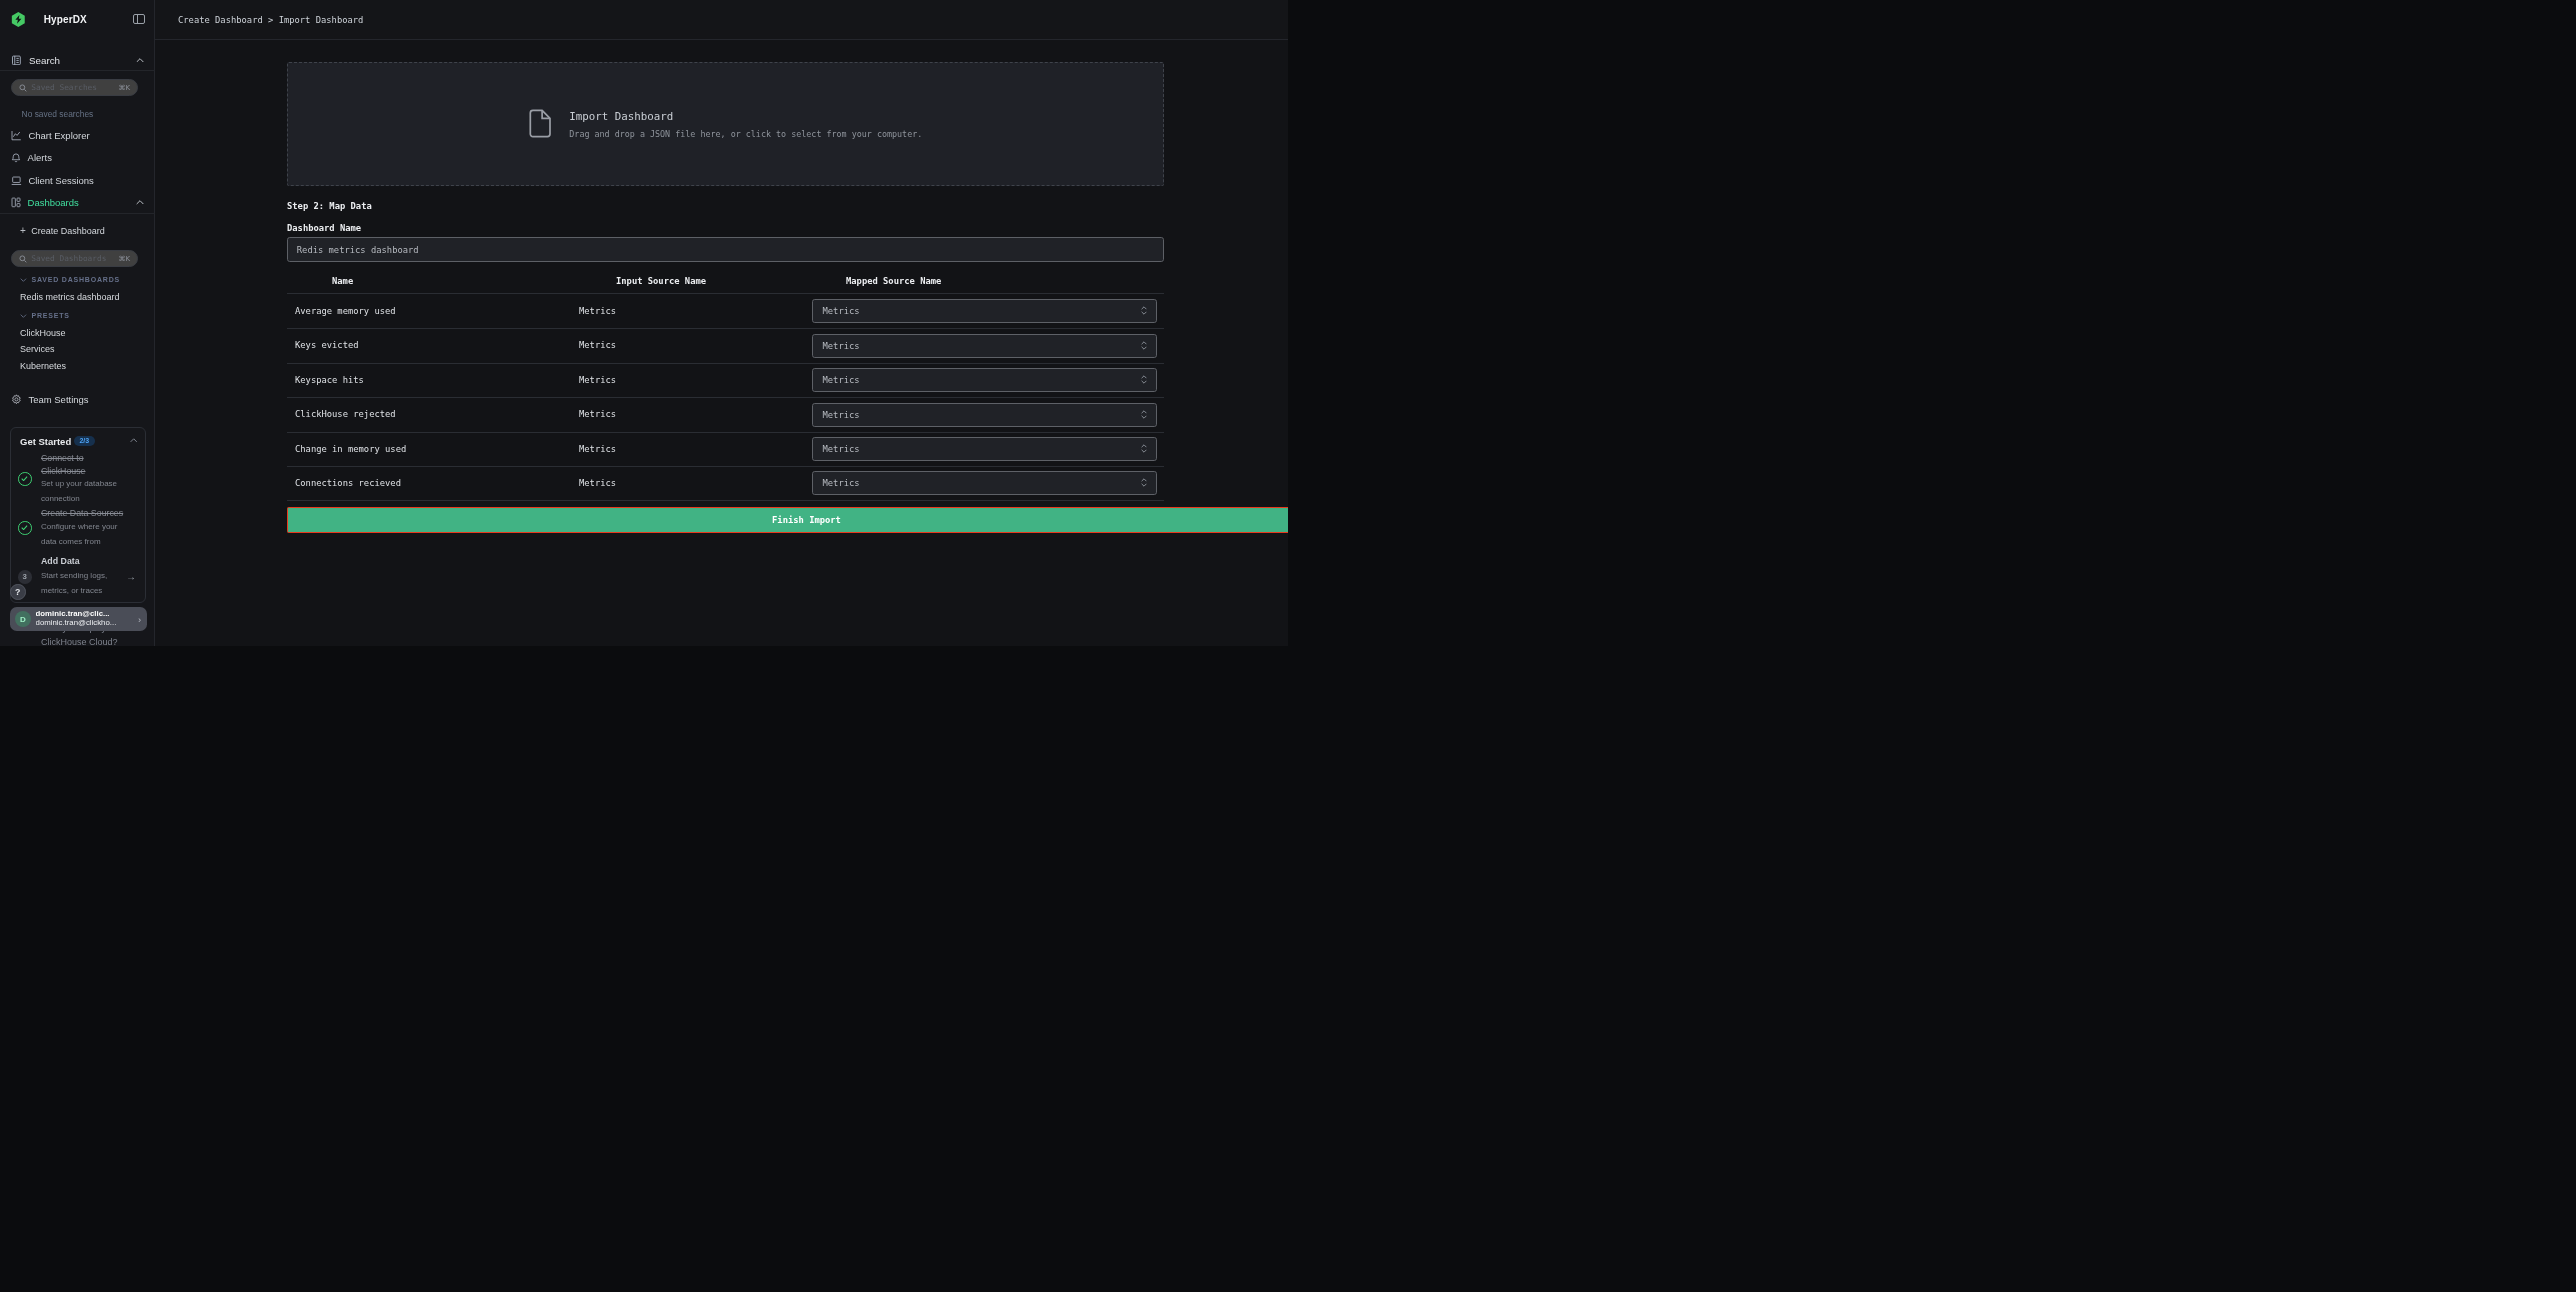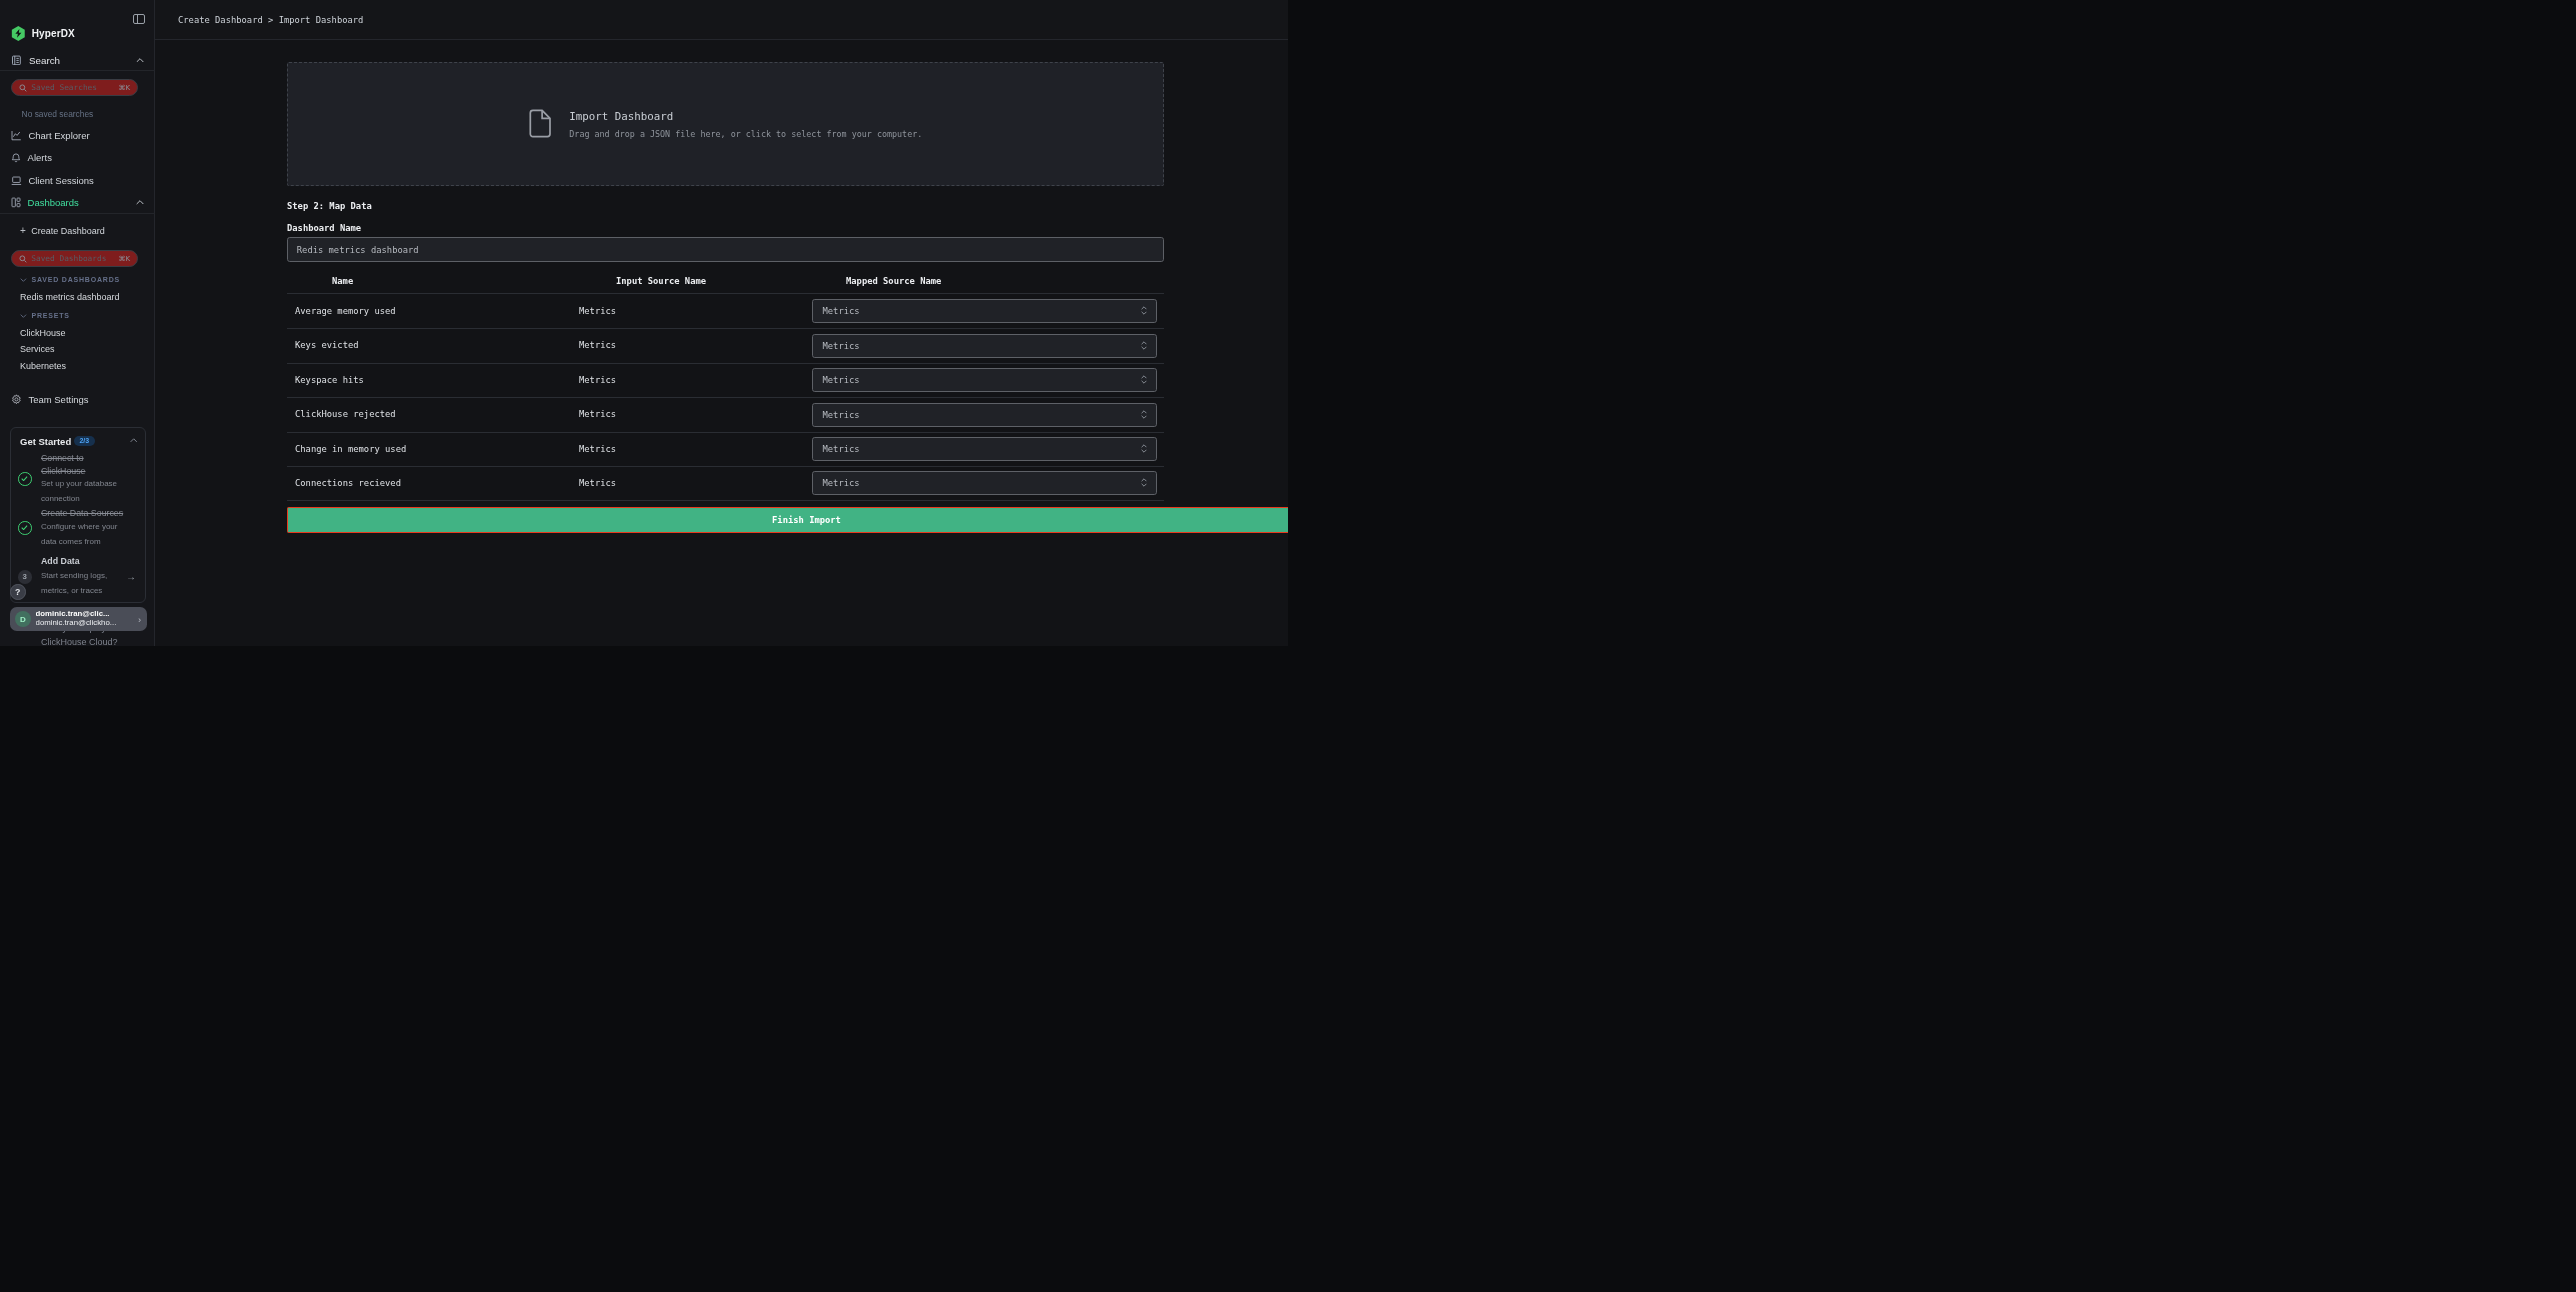--- a/index.html
+++ b/index.html
@@ -7,36 +7,36 @@
   .app {
     position:relative; width:1288px; height:646px; overflow:hidden;
     background:#121316; color:#dfe2e6;
     font-family:"Liberation Sans", sans-serif;
   }
   .mono { font-family:"DejaVu Sans Mono", monospace; }
 
   
   .sidebar { position:absolute; left:0; top:0; width:155px; height:646px;
              background:#15161a; border-right:0.7px solid #24262c; z-index:3; }
-  .brand-row { position:absolute; left:10.8px; top:12px; display:flex; align-items:center; gap:6px;margin-top:14px; }
+  .brand-row { position:absolute; left:10.8px; top:12px; display:flex; align-items:center; gap:18px; }
   .logo-hex { width:15px; height:15px; background:#45c964;
               clip-path:polygon(50% 0,93% 25%,93% 75%,50% 100%,7% 75%,7% 25%);
               display:flex; align-items:center; justify-content:center; }
   .brand-name { font-size:10px; font-weight:bold; color:#f2f4f6; letter-spacing:0.1px; }
   .collapse-btn { position:absolute; right:9.5px; top:13.5px; width:11.5px; height:10px;
                   border:1px solid #9aa0a8; border-radius:2px; }
   .collapse-btn::after { content:""; position:absolute; left:3.4px; top:0; width:1px; height:100%; background:#9aa0a8; }
 
   .section-row { position:absolute; left:0; width:155px; height:20px; display:flex; align-items:center; padding:0 10.8px; cursor:pointer; }
   .section-label { font-size:9.8px; color:#e2e5e9; margin-left:7.4px; }
   .chev { margin-left:auto; display:flex; }
   .hr { position:absolute; left:0; width:155px; height:0.7px; background:#23252a; }
 
   .pill-input { position:absolute; left:10.8px; width:127px; height:17px; border-radius:8.8px;
-                background:#7f1d1d; border:0.7px solid #393c43; display:flex; align-items:center; padding:0 6.8px; gap:4.7px; }
+                background:#404040; border:0.7px solid #393c43; display:flex; align-items:center; padding:0 6.8px; gap:4.7px; }
   .pill-input input { flex:1; min-width:0; background:transparent; border:none; outline:none;
                       font-family:"DejaVu Sans Mono", monospace; font-size:7.8px; color:#b8bcc2; }
   .pill-input input::placeholder { color:#585c64; }
   .kbd { font-family:"DejaVu Sans", "DejaVu Sans Mono", sans-serif; font-size:7px; color:#8b8f98; }
 
   .dim-note { position:absolute; left:21.6px; font-size:8.4px; color:#667285; }
   .nav-item { position:absolute; left:0; width:155px; height:21.6px; display:flex; align-items:center; padding:0 10.8px; cursor:pointer; }
   .nav-item .nav-text { font-size:9.5px; color:#d4d8dd; margin-left:6.8px; }
   .nav-item.active .nav-text { color:#41e0a0; font-weight:normal; }
   .icon { color:#a6adbb; display:flex; }

